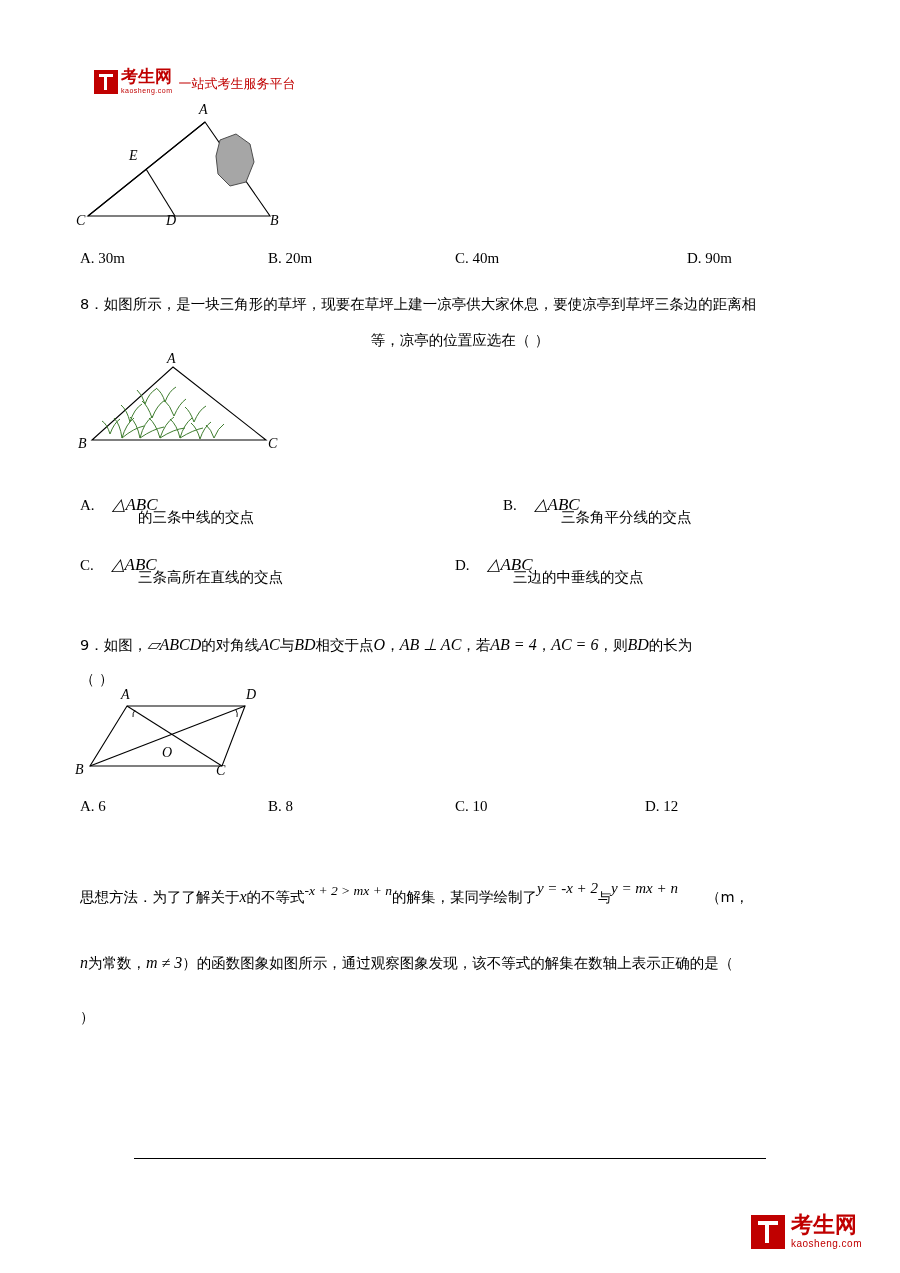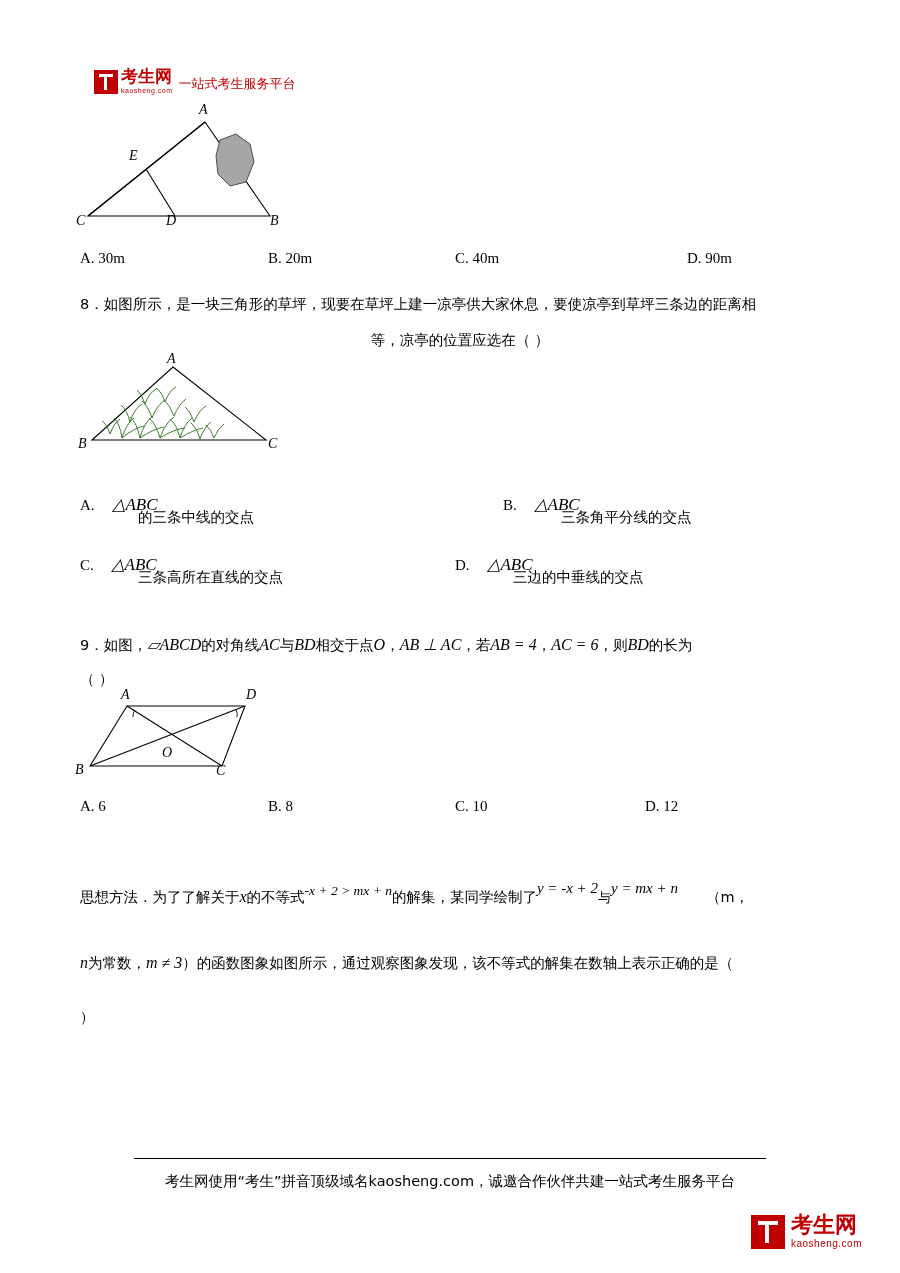--- a/index.html
+++ b/index.html
@@ -303,21 +303,20 @@
 
   <div class="q-text cn" style="left:80px; top:946px; width:800px; white-space:nowrap;">
     <span class="it" style="font-size:16px;">n</span><span>为常数，</span><span class="it" style="font-size:16px;">m ≠ 3</span><span>）的函数图象如图所示，通过观察图象发现，该不等式的解集在数轴上表示正确的是（</span>
   </div>
 
   <div class="q-text cn" style="left:80px; top:1000px;">
     <span>）</span>
   </div>
 
   <div class="footer-line"></div>
-  <div class="footer-text">考生网使用“考生”拼音顶级域名kaosheng.com，诚邀合作伙伴共建一站式考生服务平台</div>
   <div class="footer-logo">
     <div class="footer-mark"></div>
     <div class="footer-logo-text">
       <span class="footer-cn">考生网</span>
       <span class="footer-en">kaosheng.com</span>
     </div>
   </div>
 
 </div>
 

